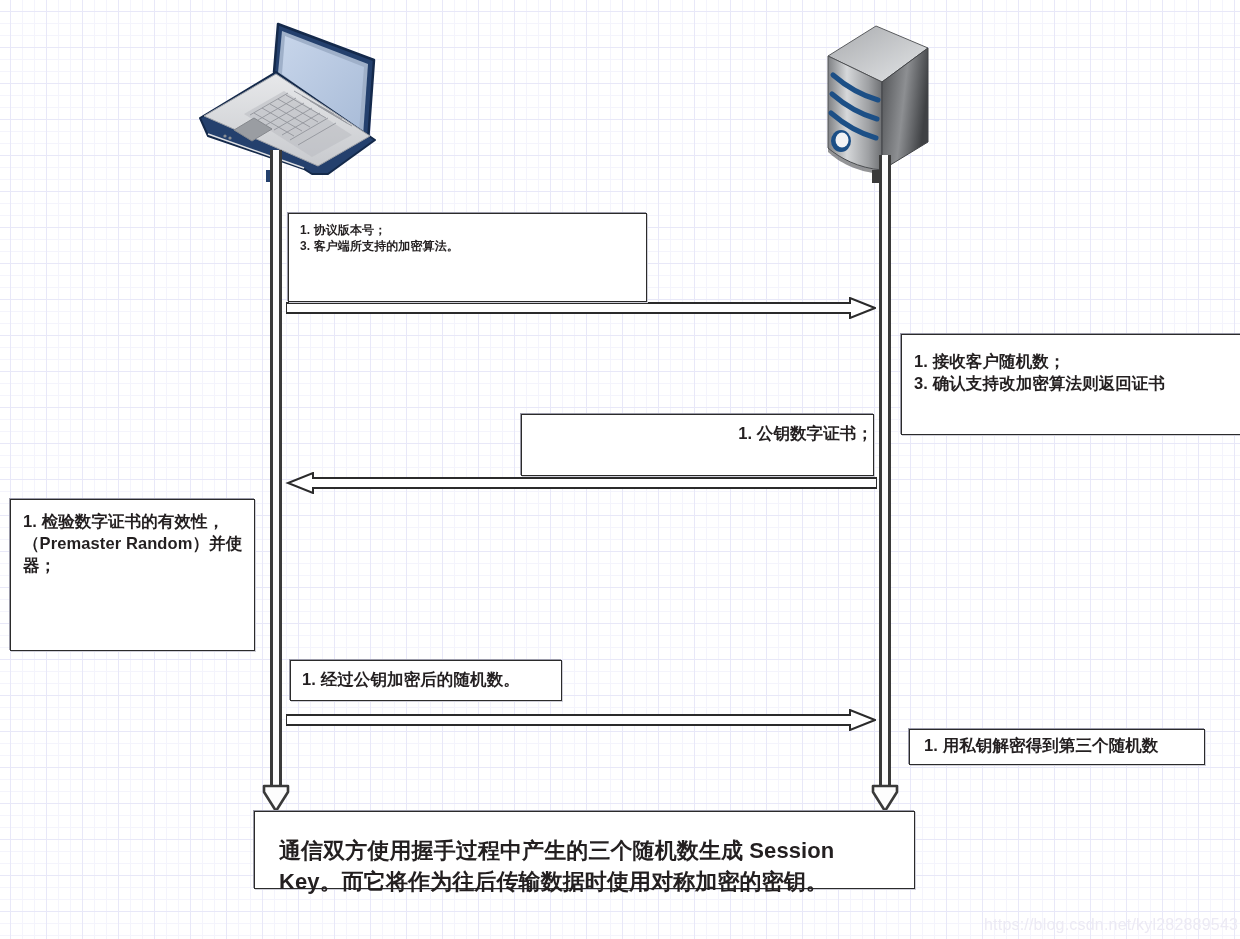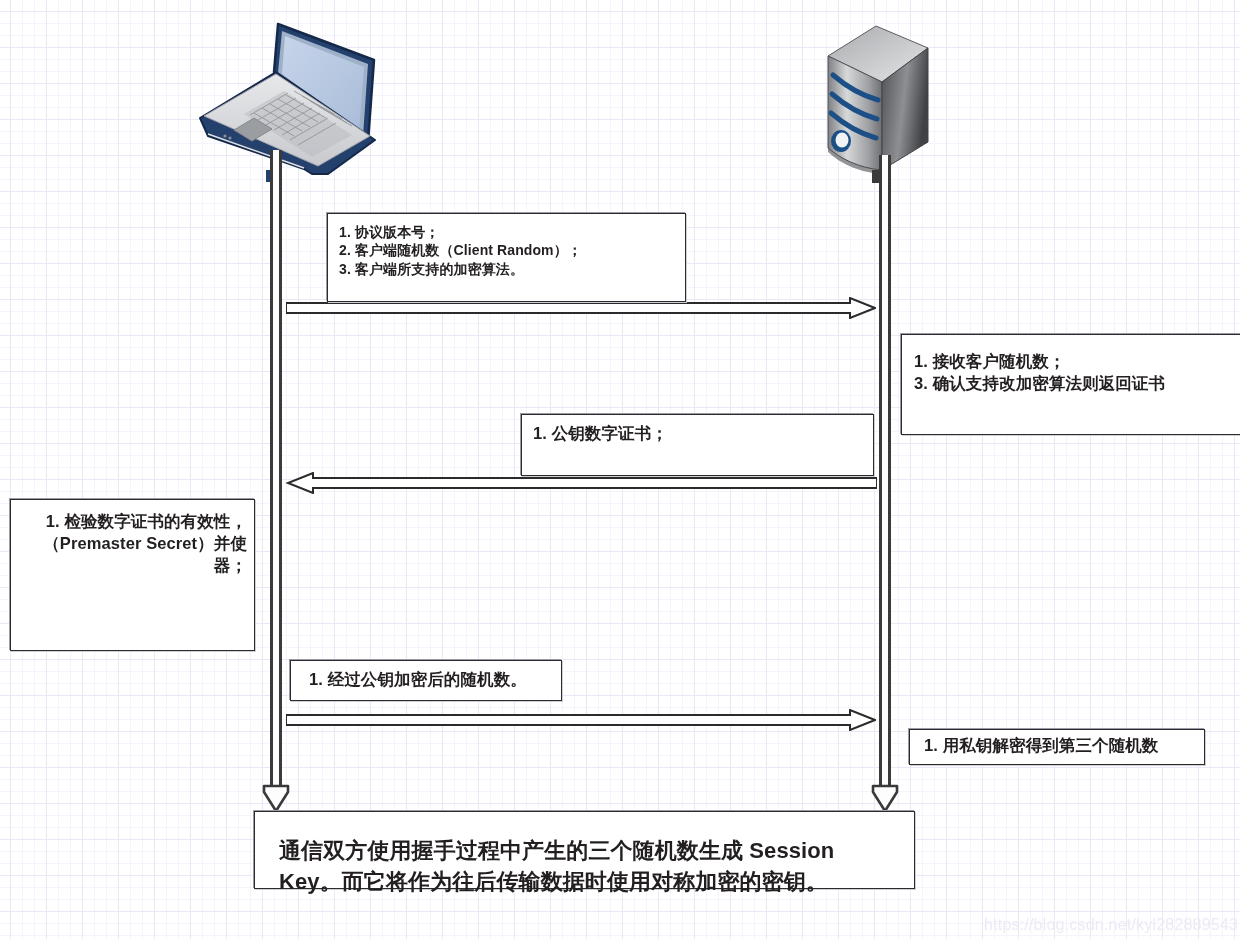--- a/index.html
+++ b/index.html
@@ -36,37 +36,37 @@
     letter-spacing: 0.1px;
   }
   .tbox .ln {
     white-space: pre;
     display: block;
   }
 
   
   #box-client-hello {
     left: 288px; top: 213px; width: 359px; height: 89px;
-    padding: 9px 0 0 11px; font-size: 14px; margin-left: 39px;
+    padding: 9px 0 0 11px; font-size: 12px;
   }
   #box-server-process {
     left: 901px; top: 334px; width: 373px; height: 101px;
     padding: 16px 8px 0 12px; font-size: 16.5px;
   }
   #box-server-hello {
     left: 521px; top: 414px; width: 353px; height: 62px;
-    padding: 8px 0 0 11px; font-size: 16.5px;
+    padding: 8px 0 0 11px; font-size: 16.5px; text-align: right;
   }
   #box-client-verify {
     left: 10px; top: 499px; width: 245px; height: 152px;
-    padding: 11px 7px 0 12px; font-size: 16.5px; text-align: right;
+    padding: 11px 7px 0 12px; font-size: 16.5px;
   }
   #box-client-premaster {
     left: 290px; top: 660px; width: 272px; height: 41px;
-    padding: 8px 0 0 18px; font-size: 16.5px;
+    padding: 8px 0 0 11px; font-size: 16.5px;
   }
   #box-server-decrypt {
     left: 909px; top: 729px; width: 296px; height: 36px;
     padding: 5px 0 0 14px; font-size: 16.5px;
   }
   #box-summary {
     left: 254px; top: 811px; width: 661px; height: 78px;
     padding: 23px 18px 0 24px; font-size: 22px; line-height: 1.42;
   }
 
@@ -248,36 +248,35 @@
   </div>
 
   <div class="msg" id="msg-3">
     <svg viewBox="0 0 590 22" width="590" height="22" preserveAspectRatio="none">
       <polygon points="0,6 564,6 564,1 589,11 564,21 564,16 0,16" fill="#ffffff" stroke="#2b2b2b" stroke-width="2" stroke-linejoin="miter"></polygon>
     </svg>
   </div>
 
   <div class="tbox" id="box-client-hello">
     <span class="ln">1. 协议版本号；</span>
-    <span class="ln">2. 客户端随机数（Client Random）；</span>
     <span class="ln">3. 客户端所支持的加密算法。</span>
   </div>
 
   <div class="tbox" id="box-server-process">
     <span class="ln">1. 接收客户随机数；</span>
     <span class="ln">3. 确认支持改加密算法则返回证书</span>
   </div>
 
   <div class="tbox" id="box-server-hello">
     <span class="ln">1. 公钥数字证书；</span>
   </div>
 
   <div class="tbox" id="box-client-verify">
     <span class="ln">1. 检验数字证书的有效性，</span>
-    <span class="ln">（Premaster Secret）并使</span>
+    <span class="ln">（Premaster Random）并使</span>
     <span class="ln">器；</span>
   </div>
 
   <div class="tbox" id="box-client-premaster">
     <span class="ln">1. 经过公钥加密后的随机数。</span>
   </div>
 
   <div class="tbox" id="box-server-decrypt">
     <span class="ln">1. 用私钥解密得到第三个随机数</span>
   </div>

